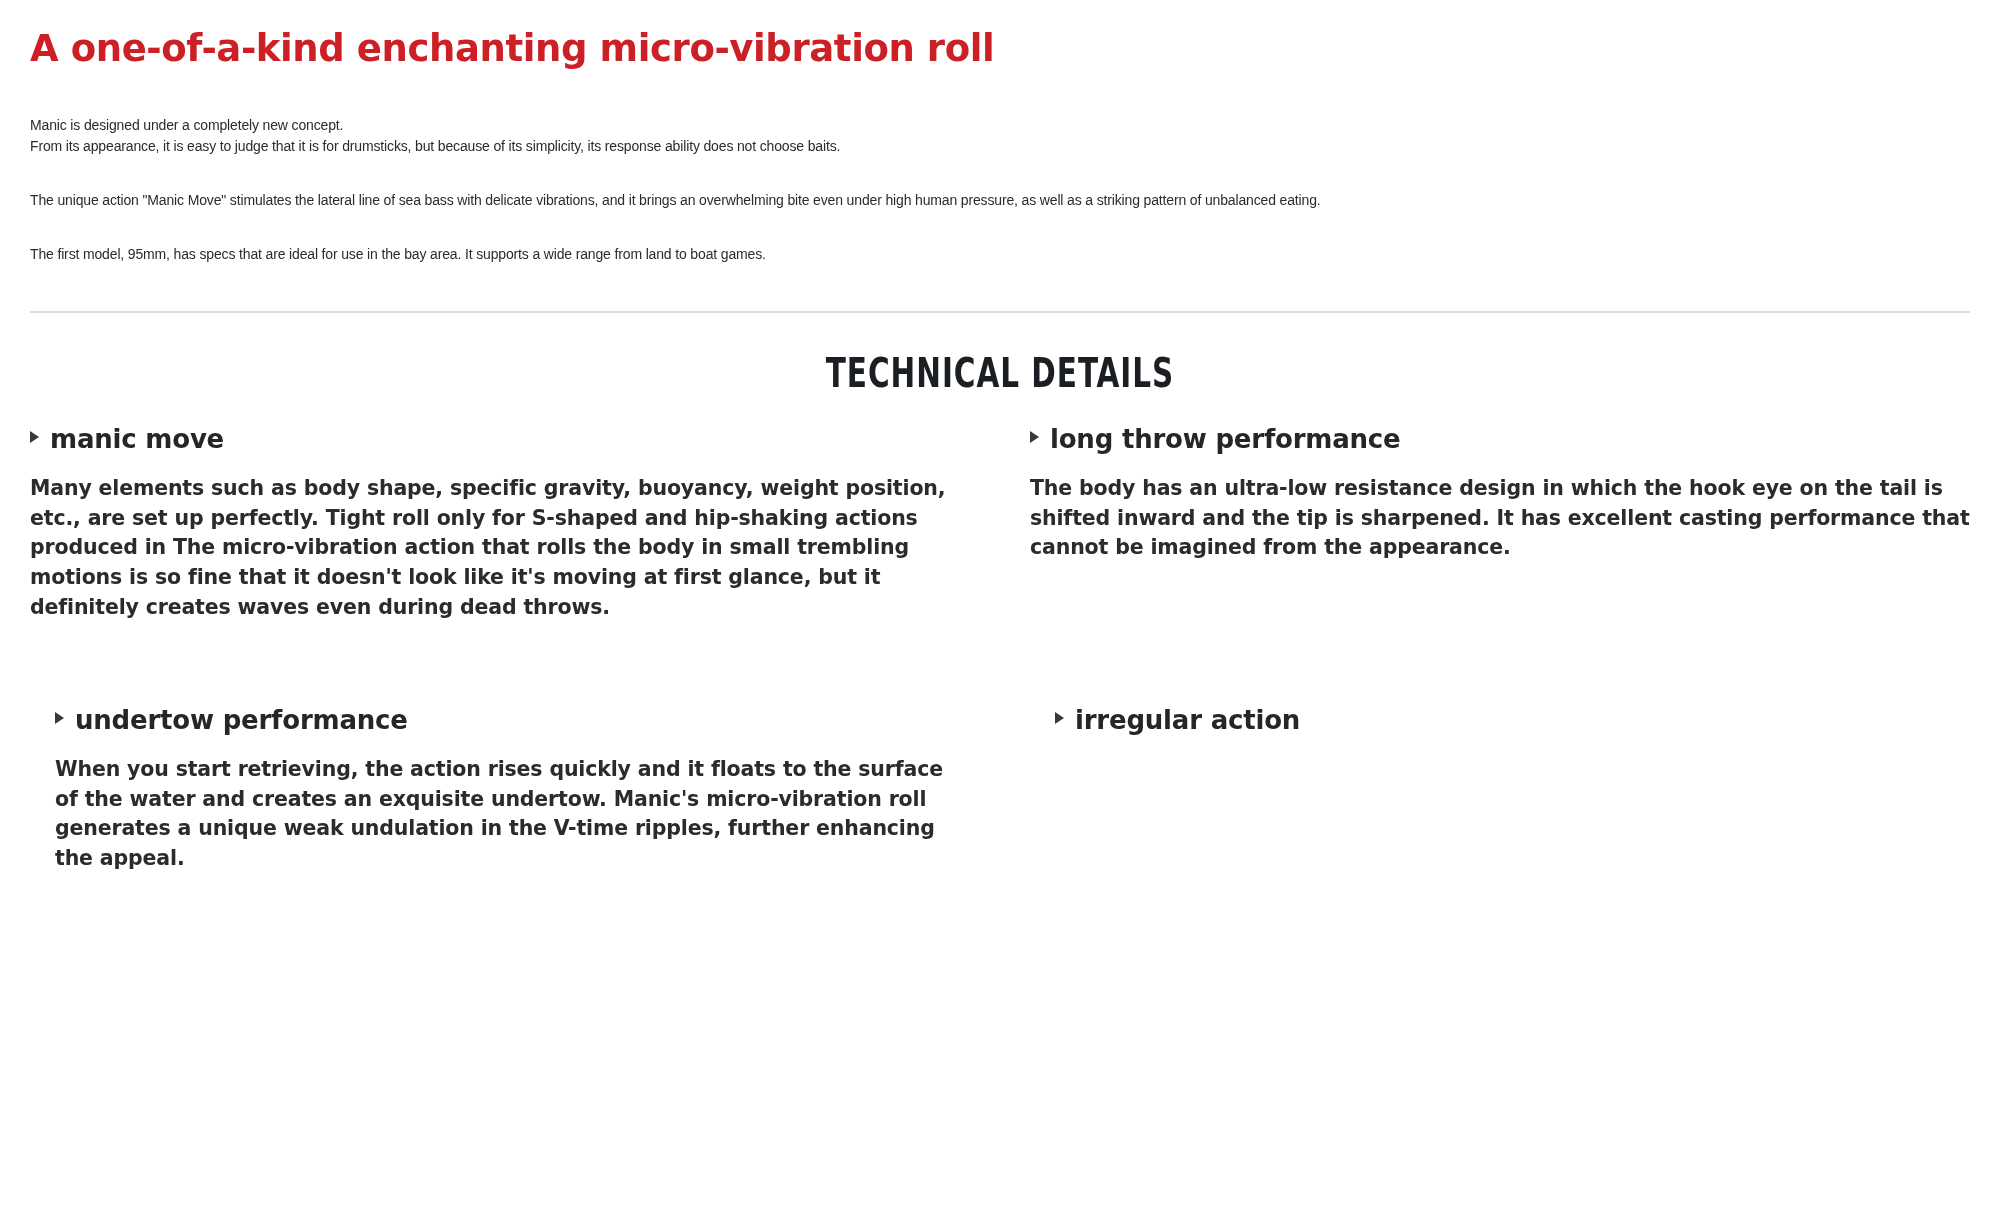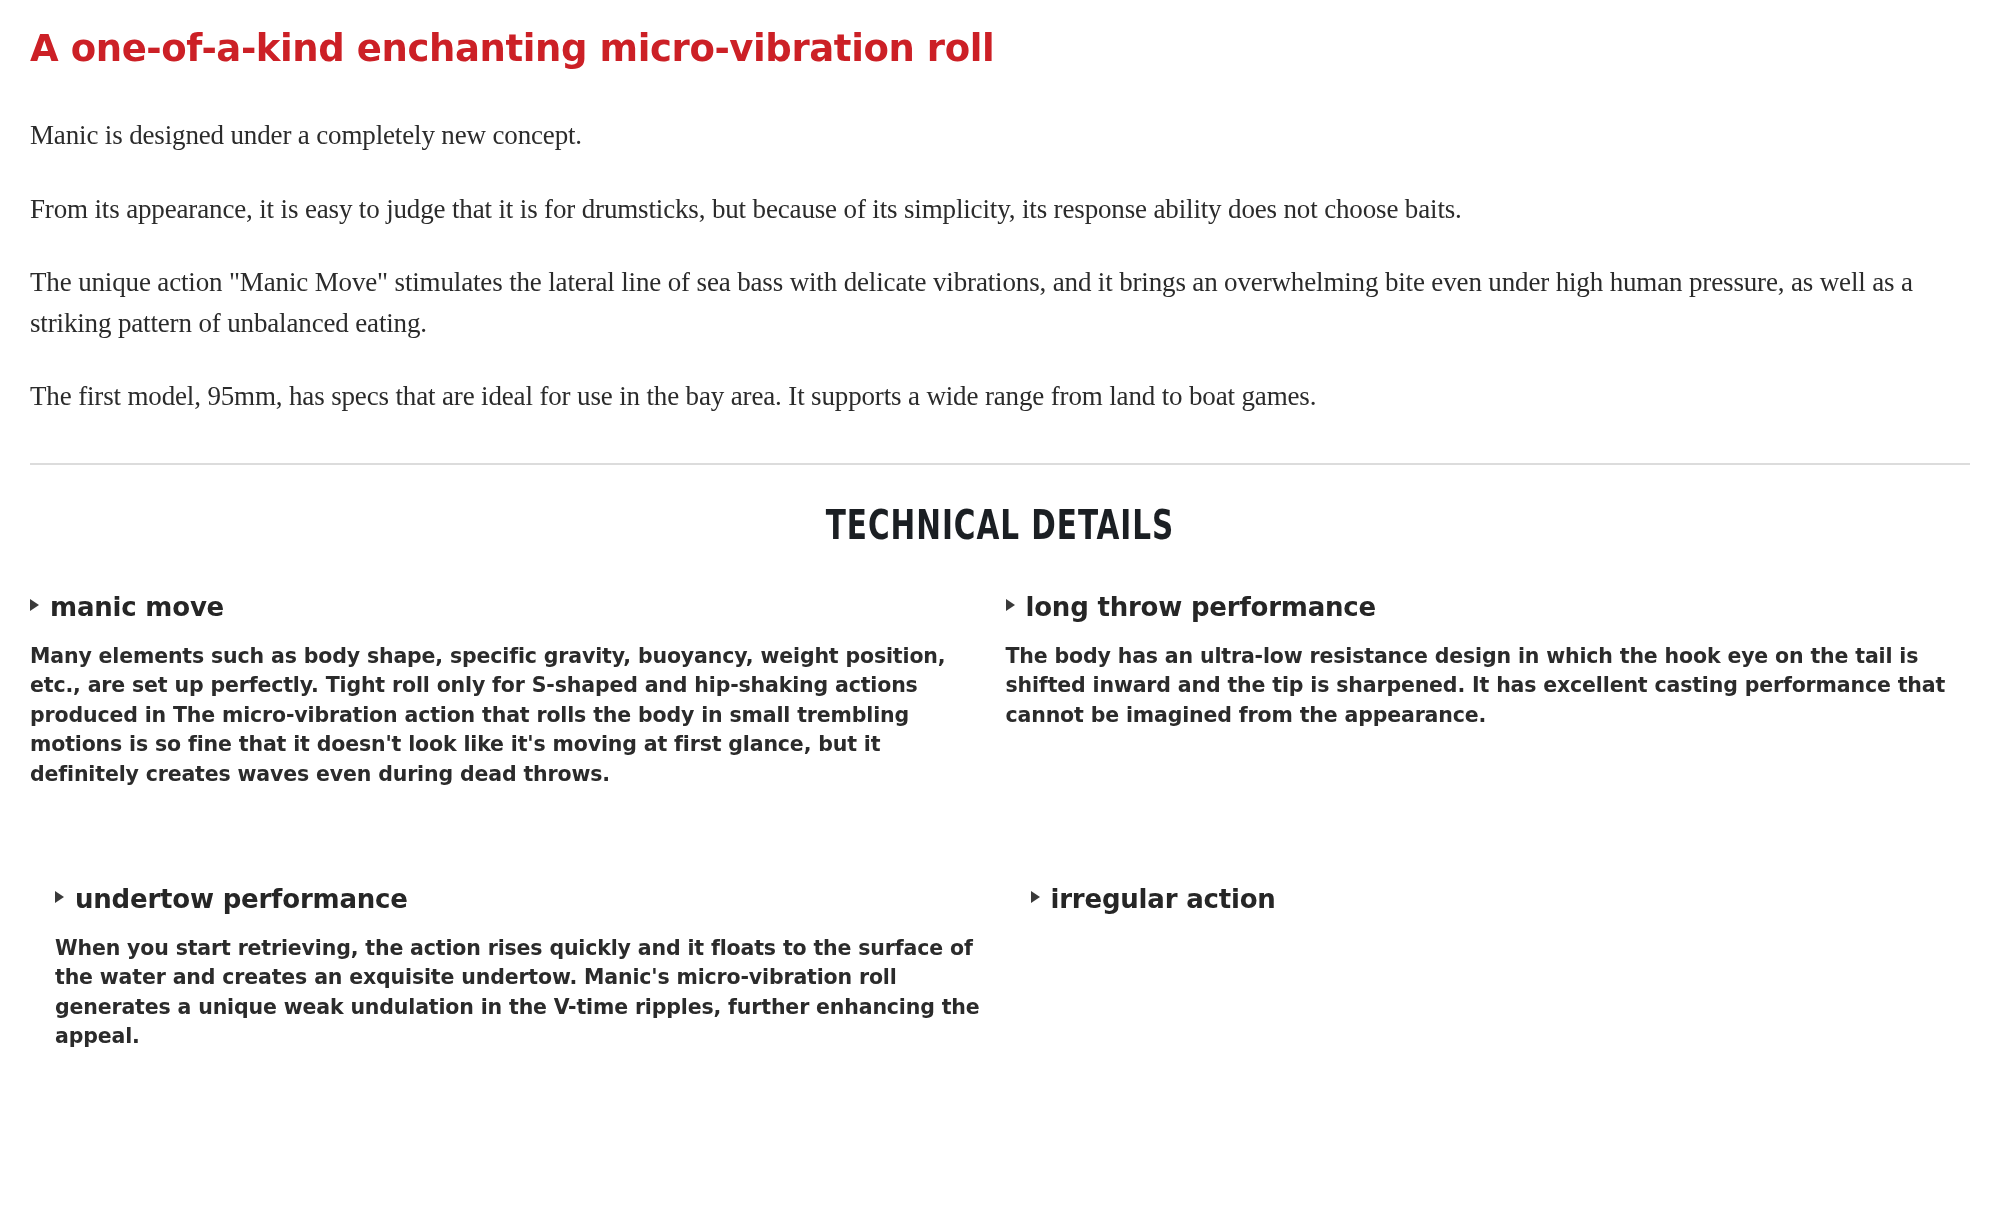--- a/index.html
+++ b/index.html
@@ -37,28 +37,28 @@
     font-size: 37px;
     font-weight: bold;
     letter-spacing: -0.4px;
     line-height: 1.25;
     padding-top: 8px;
   }
 
   .intro-para {
     margin: 0;
     color: #2b2b2b;
-    font-family: Liberation Serif, serif;
-    font-size: 27px;
+    font-family: Liberation Sans, sans-serif;
+    font-size: 14px;
     font-weight: normal;
     line-height: 1.5;
     letter-spacing: -0.15px;
   }
   .intro-para.p1 { margin-top: 43px; }
-  .intro-para.p2 { margin-top: 33px; }
+  .intro-para.p2 { }
   .intro-para.p3 { margin-top: 33px; max-width: 1940px; }
   .intro-para.p4 { margin-top: 33px; }
 
   
   .divider {
     margin: 0;
     border: 0;
     border-top: 2px solid #dcdcdc;
     height: 0;
     margin-top: 46px;
@@ -78,22 +78,21 @@
     transform: scaleX(0.82);
     transform-origin: center center;
   }
 
   
   .details-grid {
     display: grid;
     grid-template-columns: 1fr 1fr;
     column-gap: 60px;
     row-gap: 0;
-    margin-top: 44px;
-    gap: 11px;
+    margin-top: 28px;
   }
 
   .detail-cell {
     min-height: 281px;
     box-sizing: border-box;
   }
   .detail-cell.col-right {
     padding-left: 25px;
   }
 

